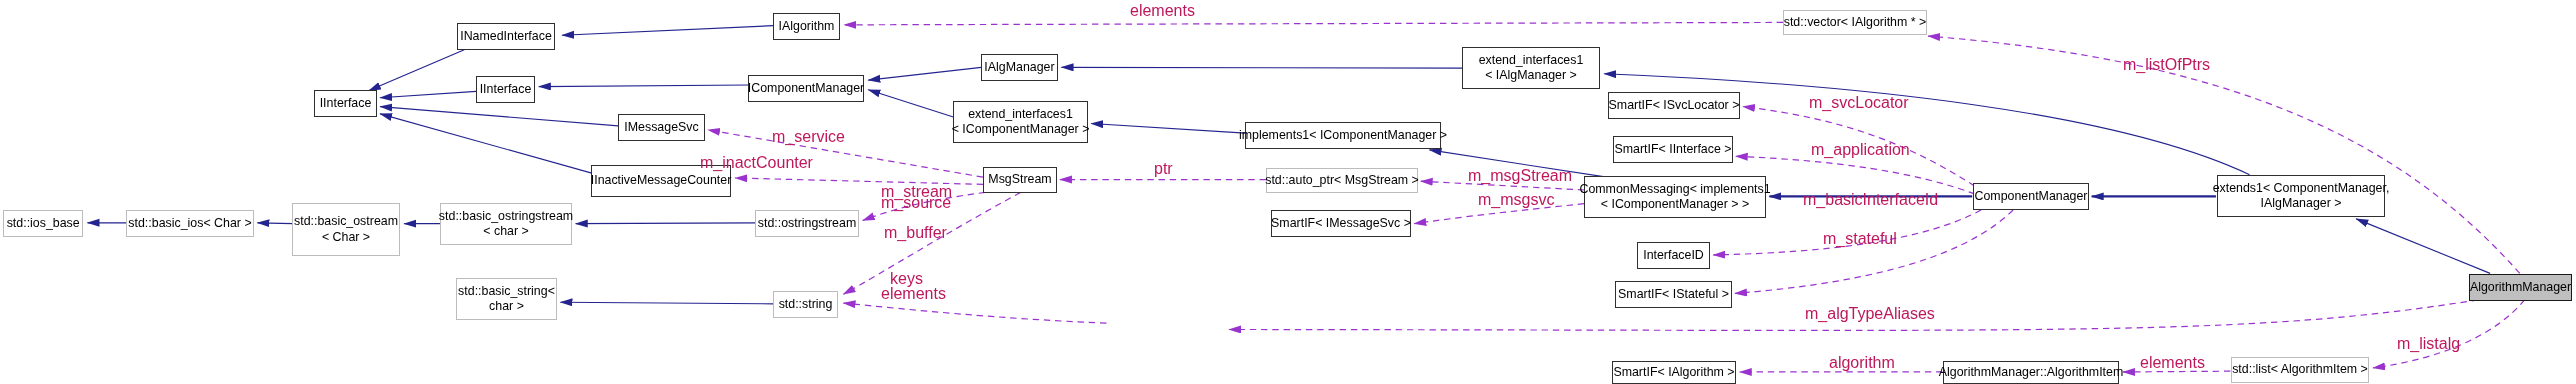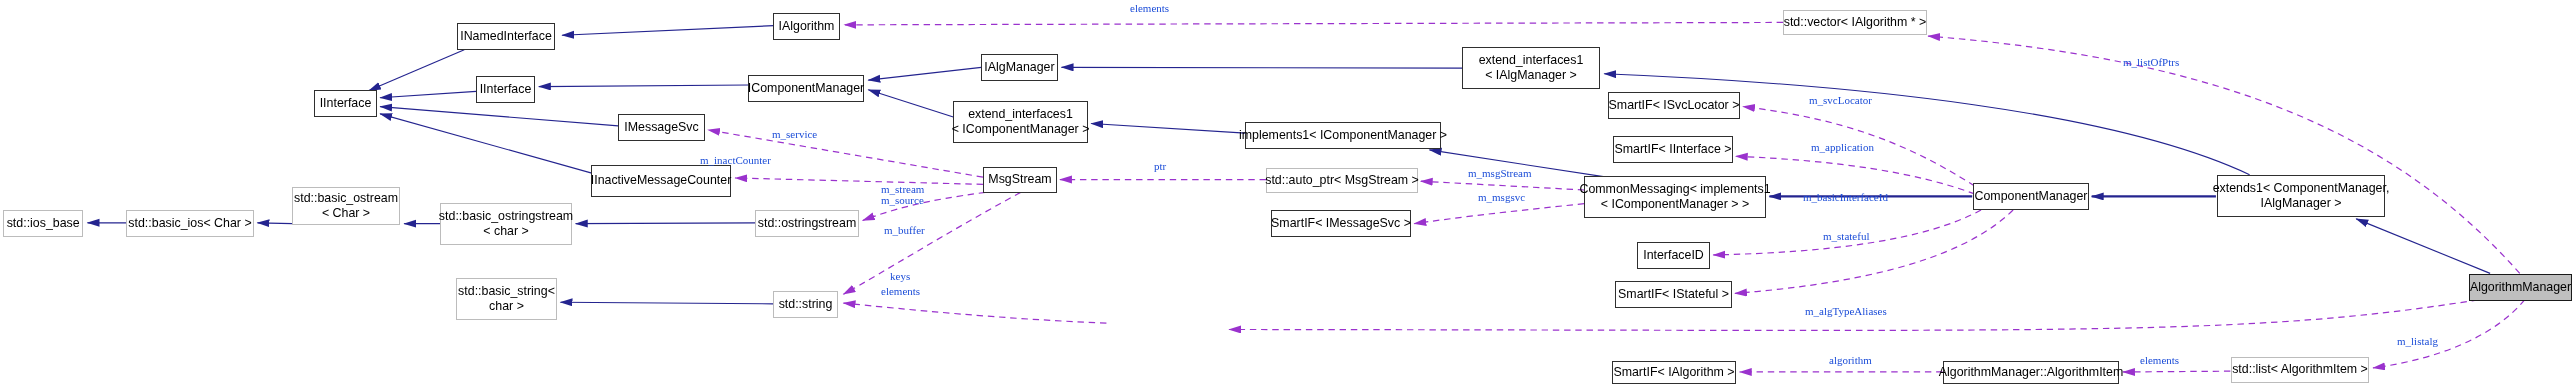--- a/index.html
+++ b/index.html
@@ -24,21 +24,21 @@
   .mk-use{fill:var(--use);}
   .node{
     position:absolute;display:flex;flex-direction:column;align-items:center;justify-content:center;
     background:#fff;border:1.1px solid var(--border-doc);
     font-size:12.4px;line-height:1.22;color:#000;text-align:center;white-space:nowrap;
     box-sizing:border-box;
   }
   .node.ext{border-color:var(--border-ext);align-items:center;}
   .node.main{background:var(--main-fill);border-width:1.6px;border-color:#1a1a1a;}
   .elabel{
-    position:absolute;font-size:11px;color:#1d4ed8;white-space:nowrap;font-family:Liberation Serif, serif;
+    position:absolute;font-size:16px;color:#be185d;white-space:nowrap;
   }
 </style>
 </head>
 <body>
 
 <div class="diagram">
 
   <svg class="edges" viewBox="0 0 3211 479">
     <defs>
       <marker id="arr-inh" markerUnits="userSpaceOnUse" markerWidth="18" markerHeight="12" refX="15" refY="5" orient="auto">
@@ -167,21 +167,21 @@
   <div class="node main" style="left:2469px;top:274px;width:103px;height:26.5px">
       <span>AlgorithmManager</span>
     </div>
 
   <div class="node ext" style="left:3.2px;top:210px;width:80px;height:26.5px">
       <span>std::ios_base</span>
     </div>
   <div class="node ext" style="left:126px;top:210px;width:128px;height:26.5px">
       <span>std::basic_ios&lt; Char &gt;</span>
     </div>
-  <div class="node ext" style="left:292px;top:187px;width:108px;height:38px">
+  <div class="node ext" style="left:292px;top:203px;width:108px;height:53px">
     <span>std::basic_ostream</span>
       <span>&lt; Char &gt;</span>
   </div>
   <div class="node ext" style="left:440px;top:203px;width:132px;height:42px">
     <span>std::basic_ostringstream</span>
       <span>&lt; char &gt;</span>
   </div>
   <div class="node ext" style="left:755px;top:210px;width:104px;height:26.5px">
       <span>std::ostringstream</span>
     </div>

